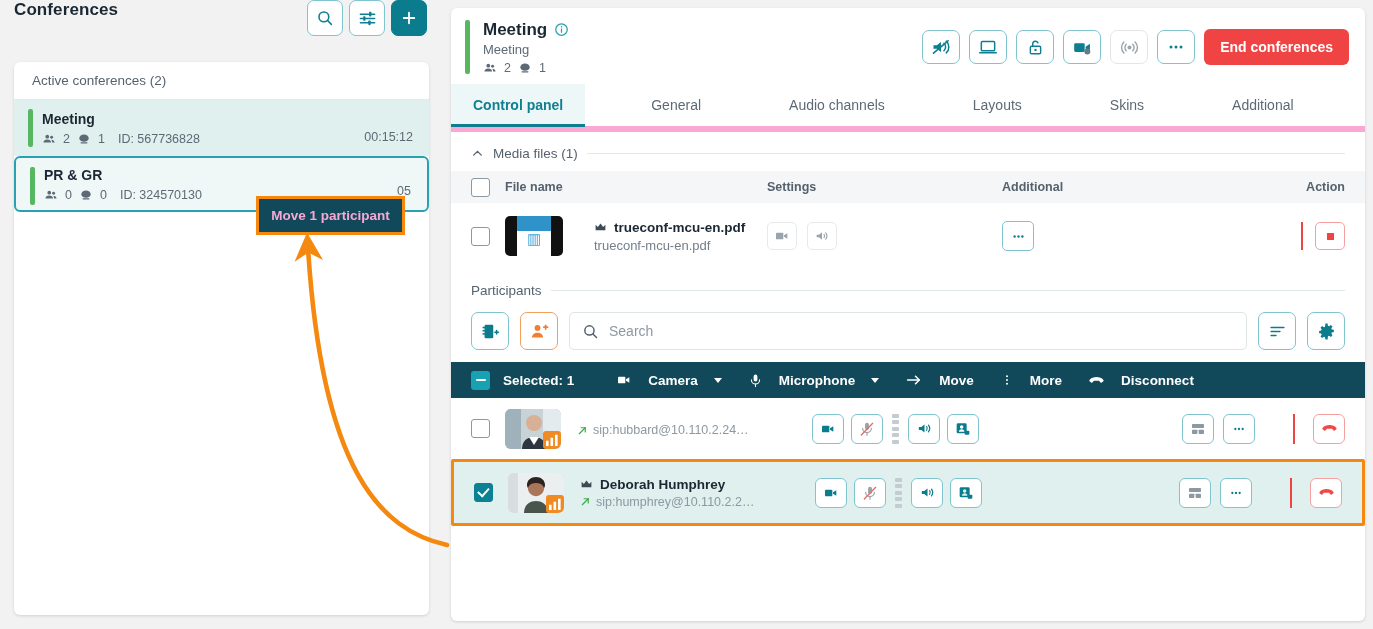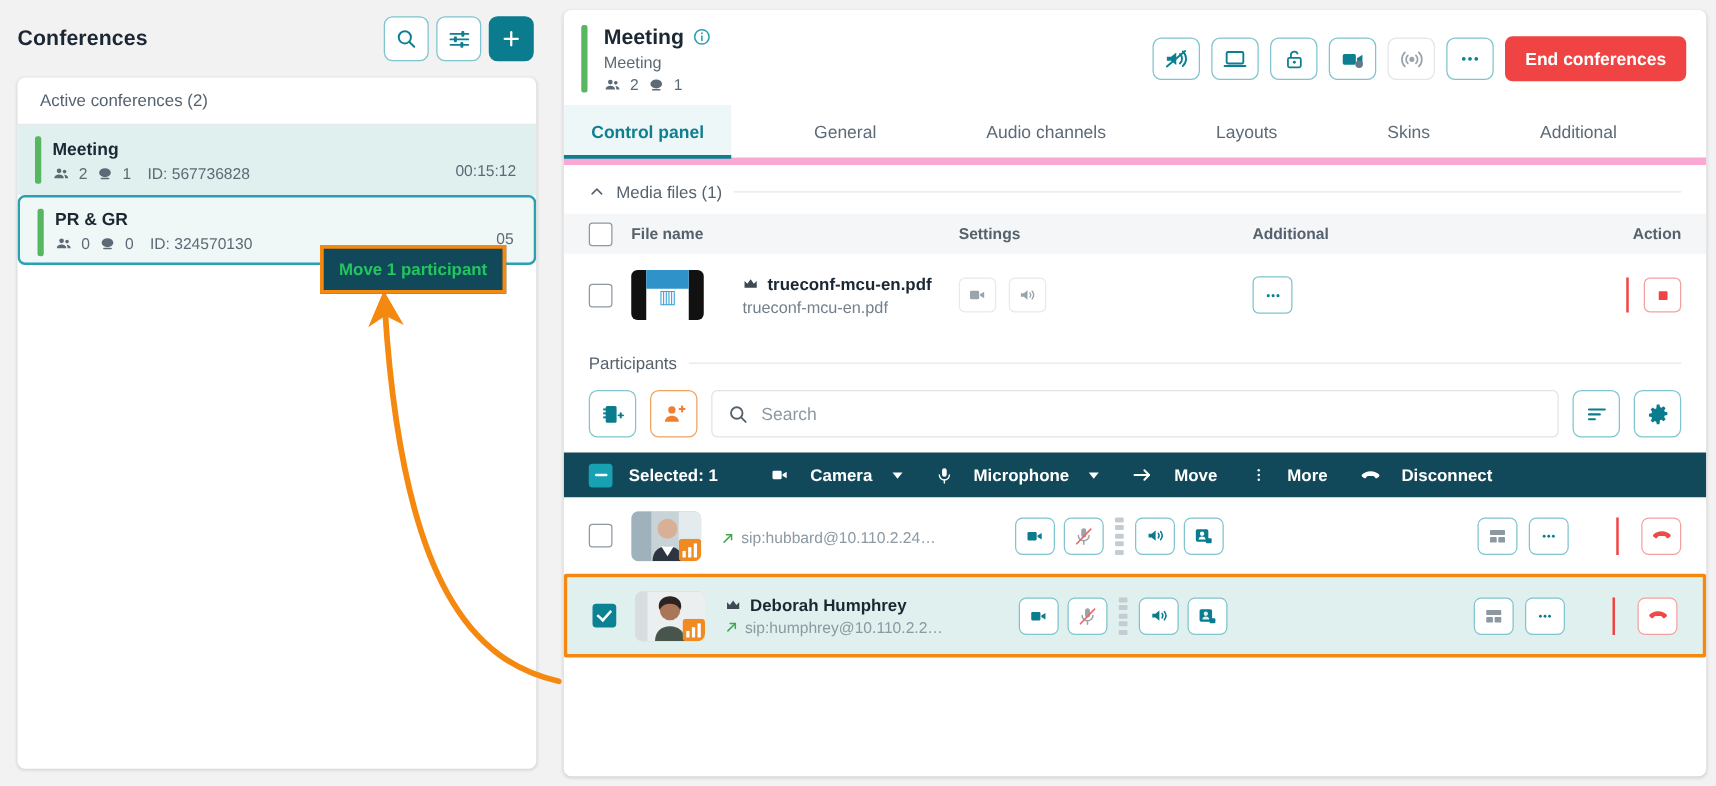--- a/index.html
+++ b/index.html
@@ -17,21 +17,21 @@
   .panel {
     background: #ffffff;
     border-radius: 6px;
     box-shadow: 0 1px 3px rgba(0,0,0,0.13);
   }
 
   
   #left-col { width: 443px; flex: 0 0 443px; display: flex; flex-direction: column; }
 
   #left-header {
-    height: 62px; display: flex; align-items: center;
+    height: 62px; display: flex; 
     padding: 0 16px 0 14px; gap: 6px;
   }
   #left-title {
     font-size: 17px; font-weight: bold; color: #1b2733; flex: 1;
     letter-spacing: .1px;
   }
   .sq-btn {
     width: 36px; height: 36px; border-radius: 7px;
     border: 1.4px solid #7fc4ce; background: #fff;
     display: flex; align-items: center; justify-content: center;
@@ -233,21 +233,21 @@
   .level i { display: block; width: 7px; height: 4px; background: #c4ccd1; border-radius: 1px; }
 
   .icon { display: block; }
 
   
   #overlay { position: absolute; inset: 0; pointer-events: none; }
   #tooltip {
     position: absolute; left: 256px; top: 196px; width: 149px; height: 39px;
     background: #11485a; border: 3px solid #f5880f;
     display: flex; align-items: center; justify-content: center;
-    color: #22c55e; font-size: 13.5px; font-weight: bold;
+    color: #f9a8d4; font-size: 13.5px; font-weight: bold;
   }
 </style>
 </head>
 <body>
 
 <div id="app">
 
   <div id="left-col">
 
     <div id="left-header">

